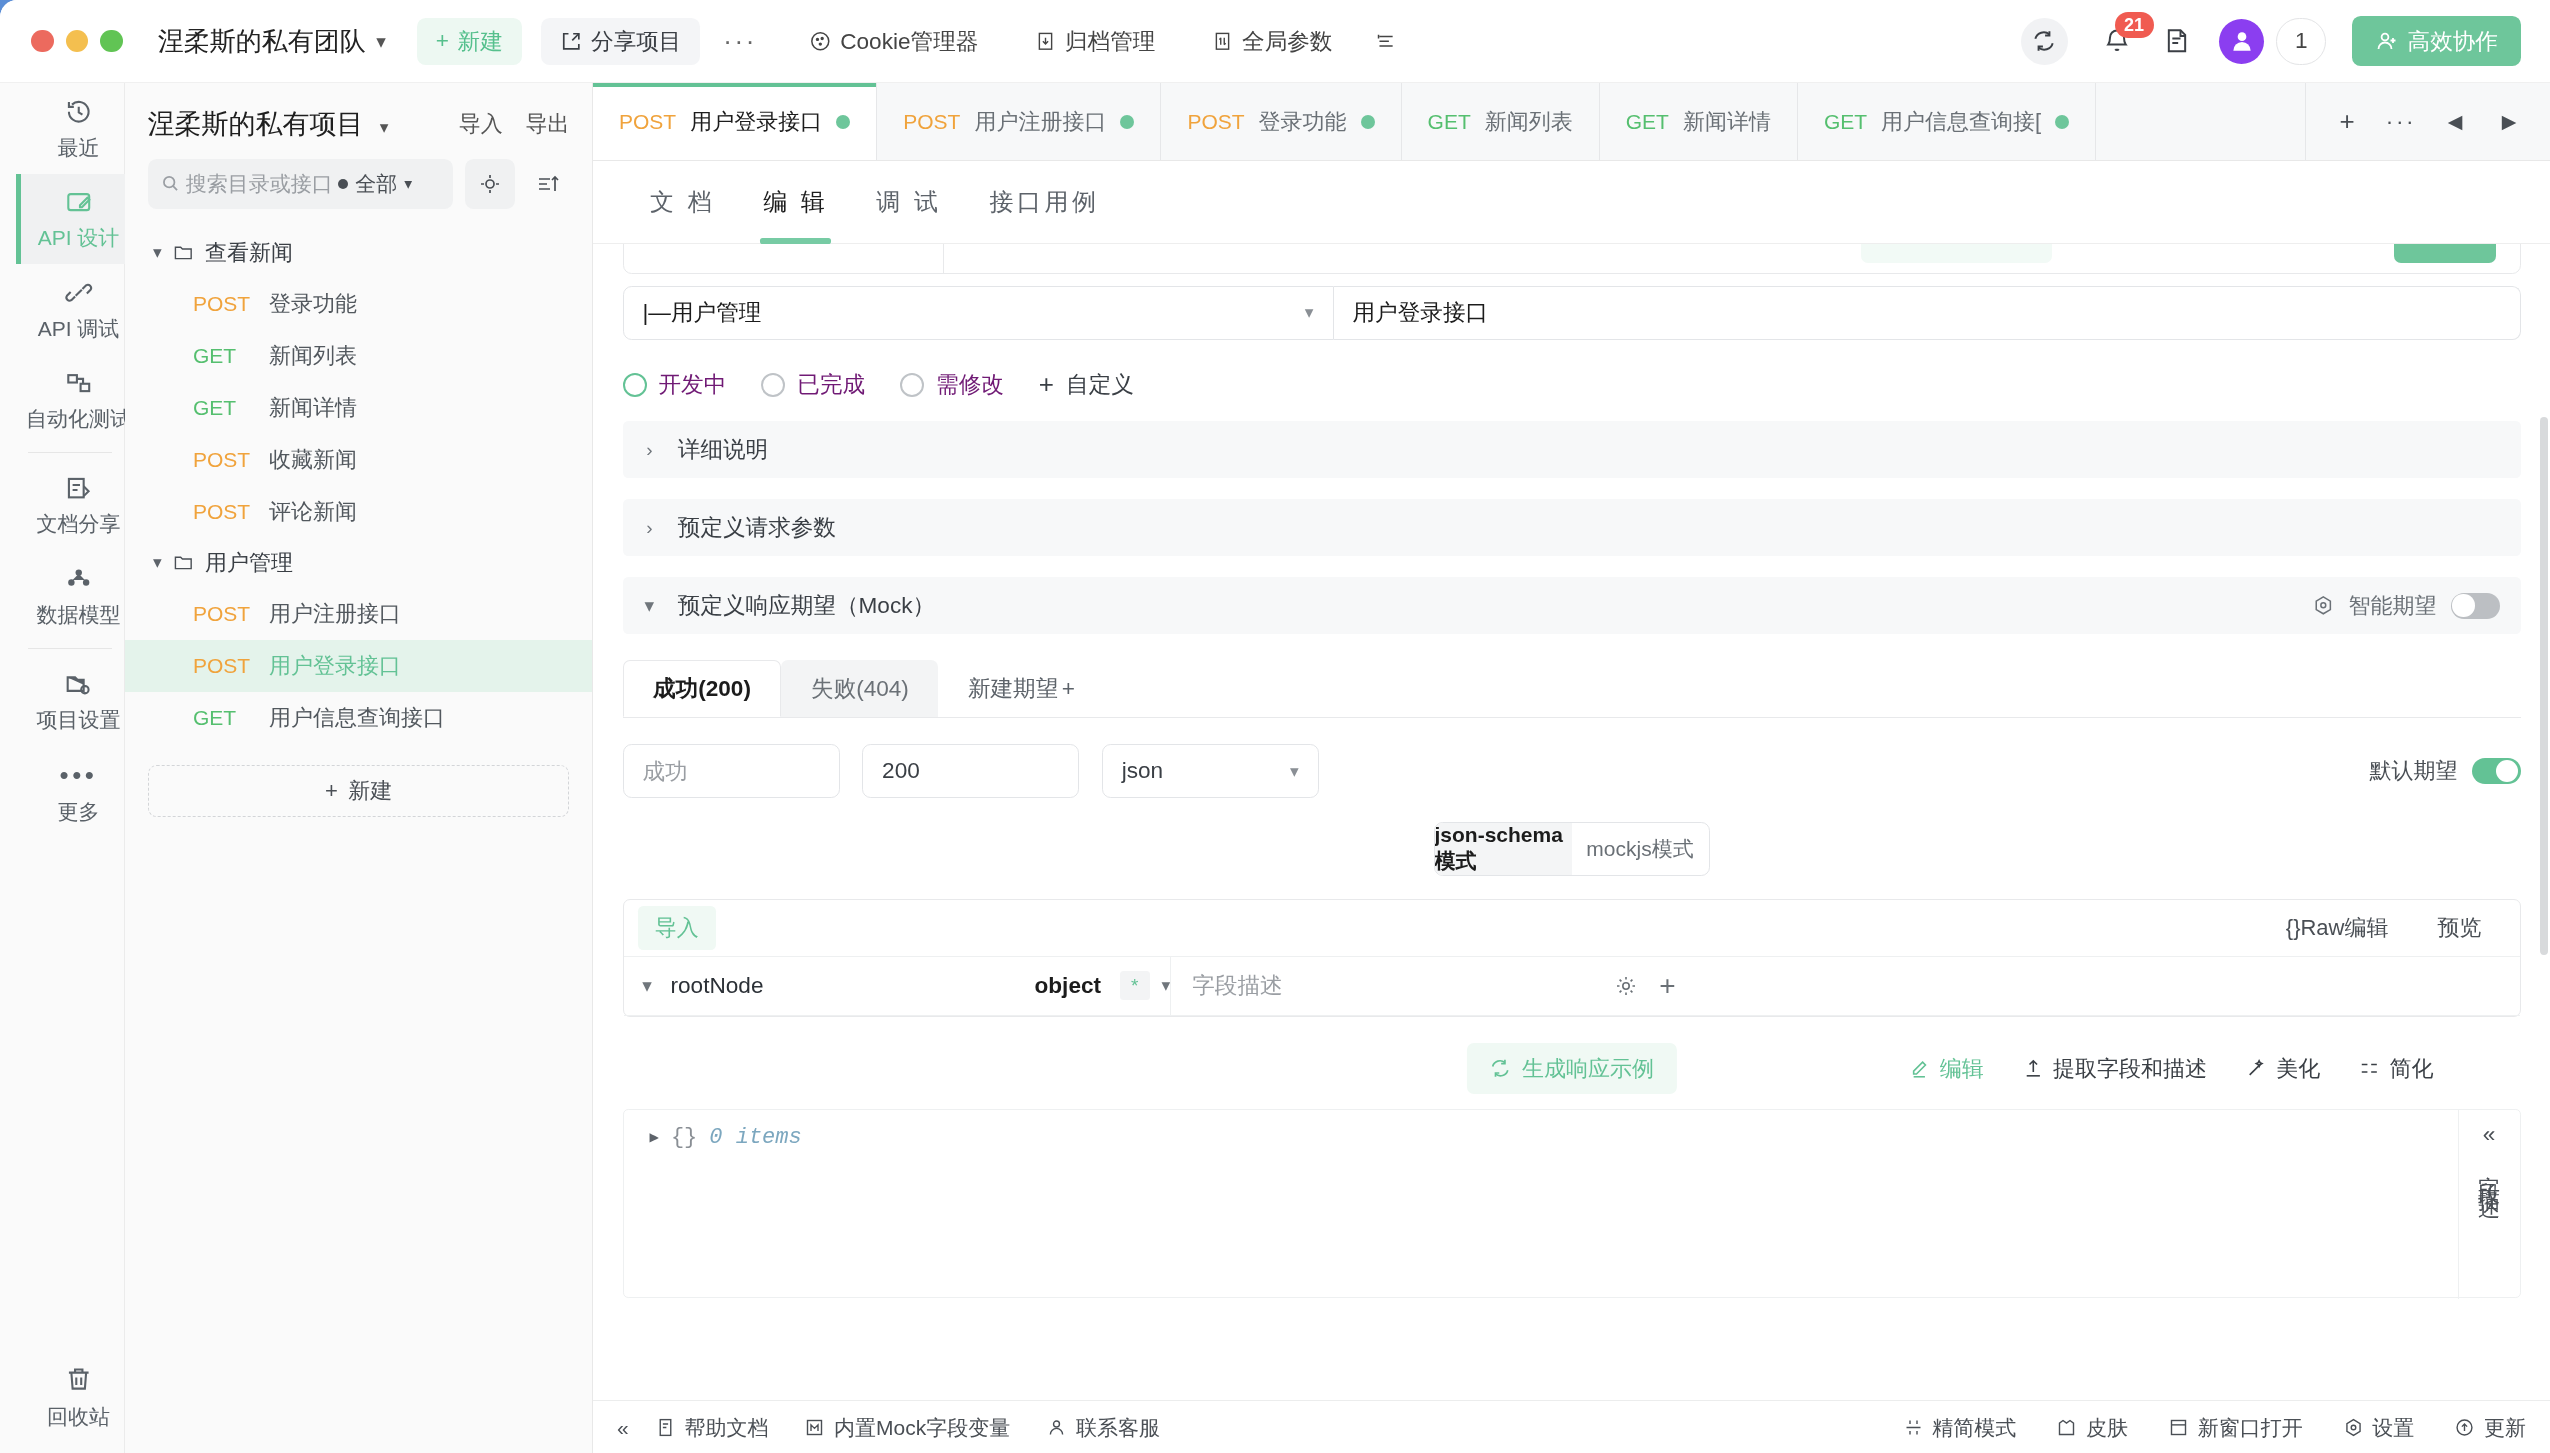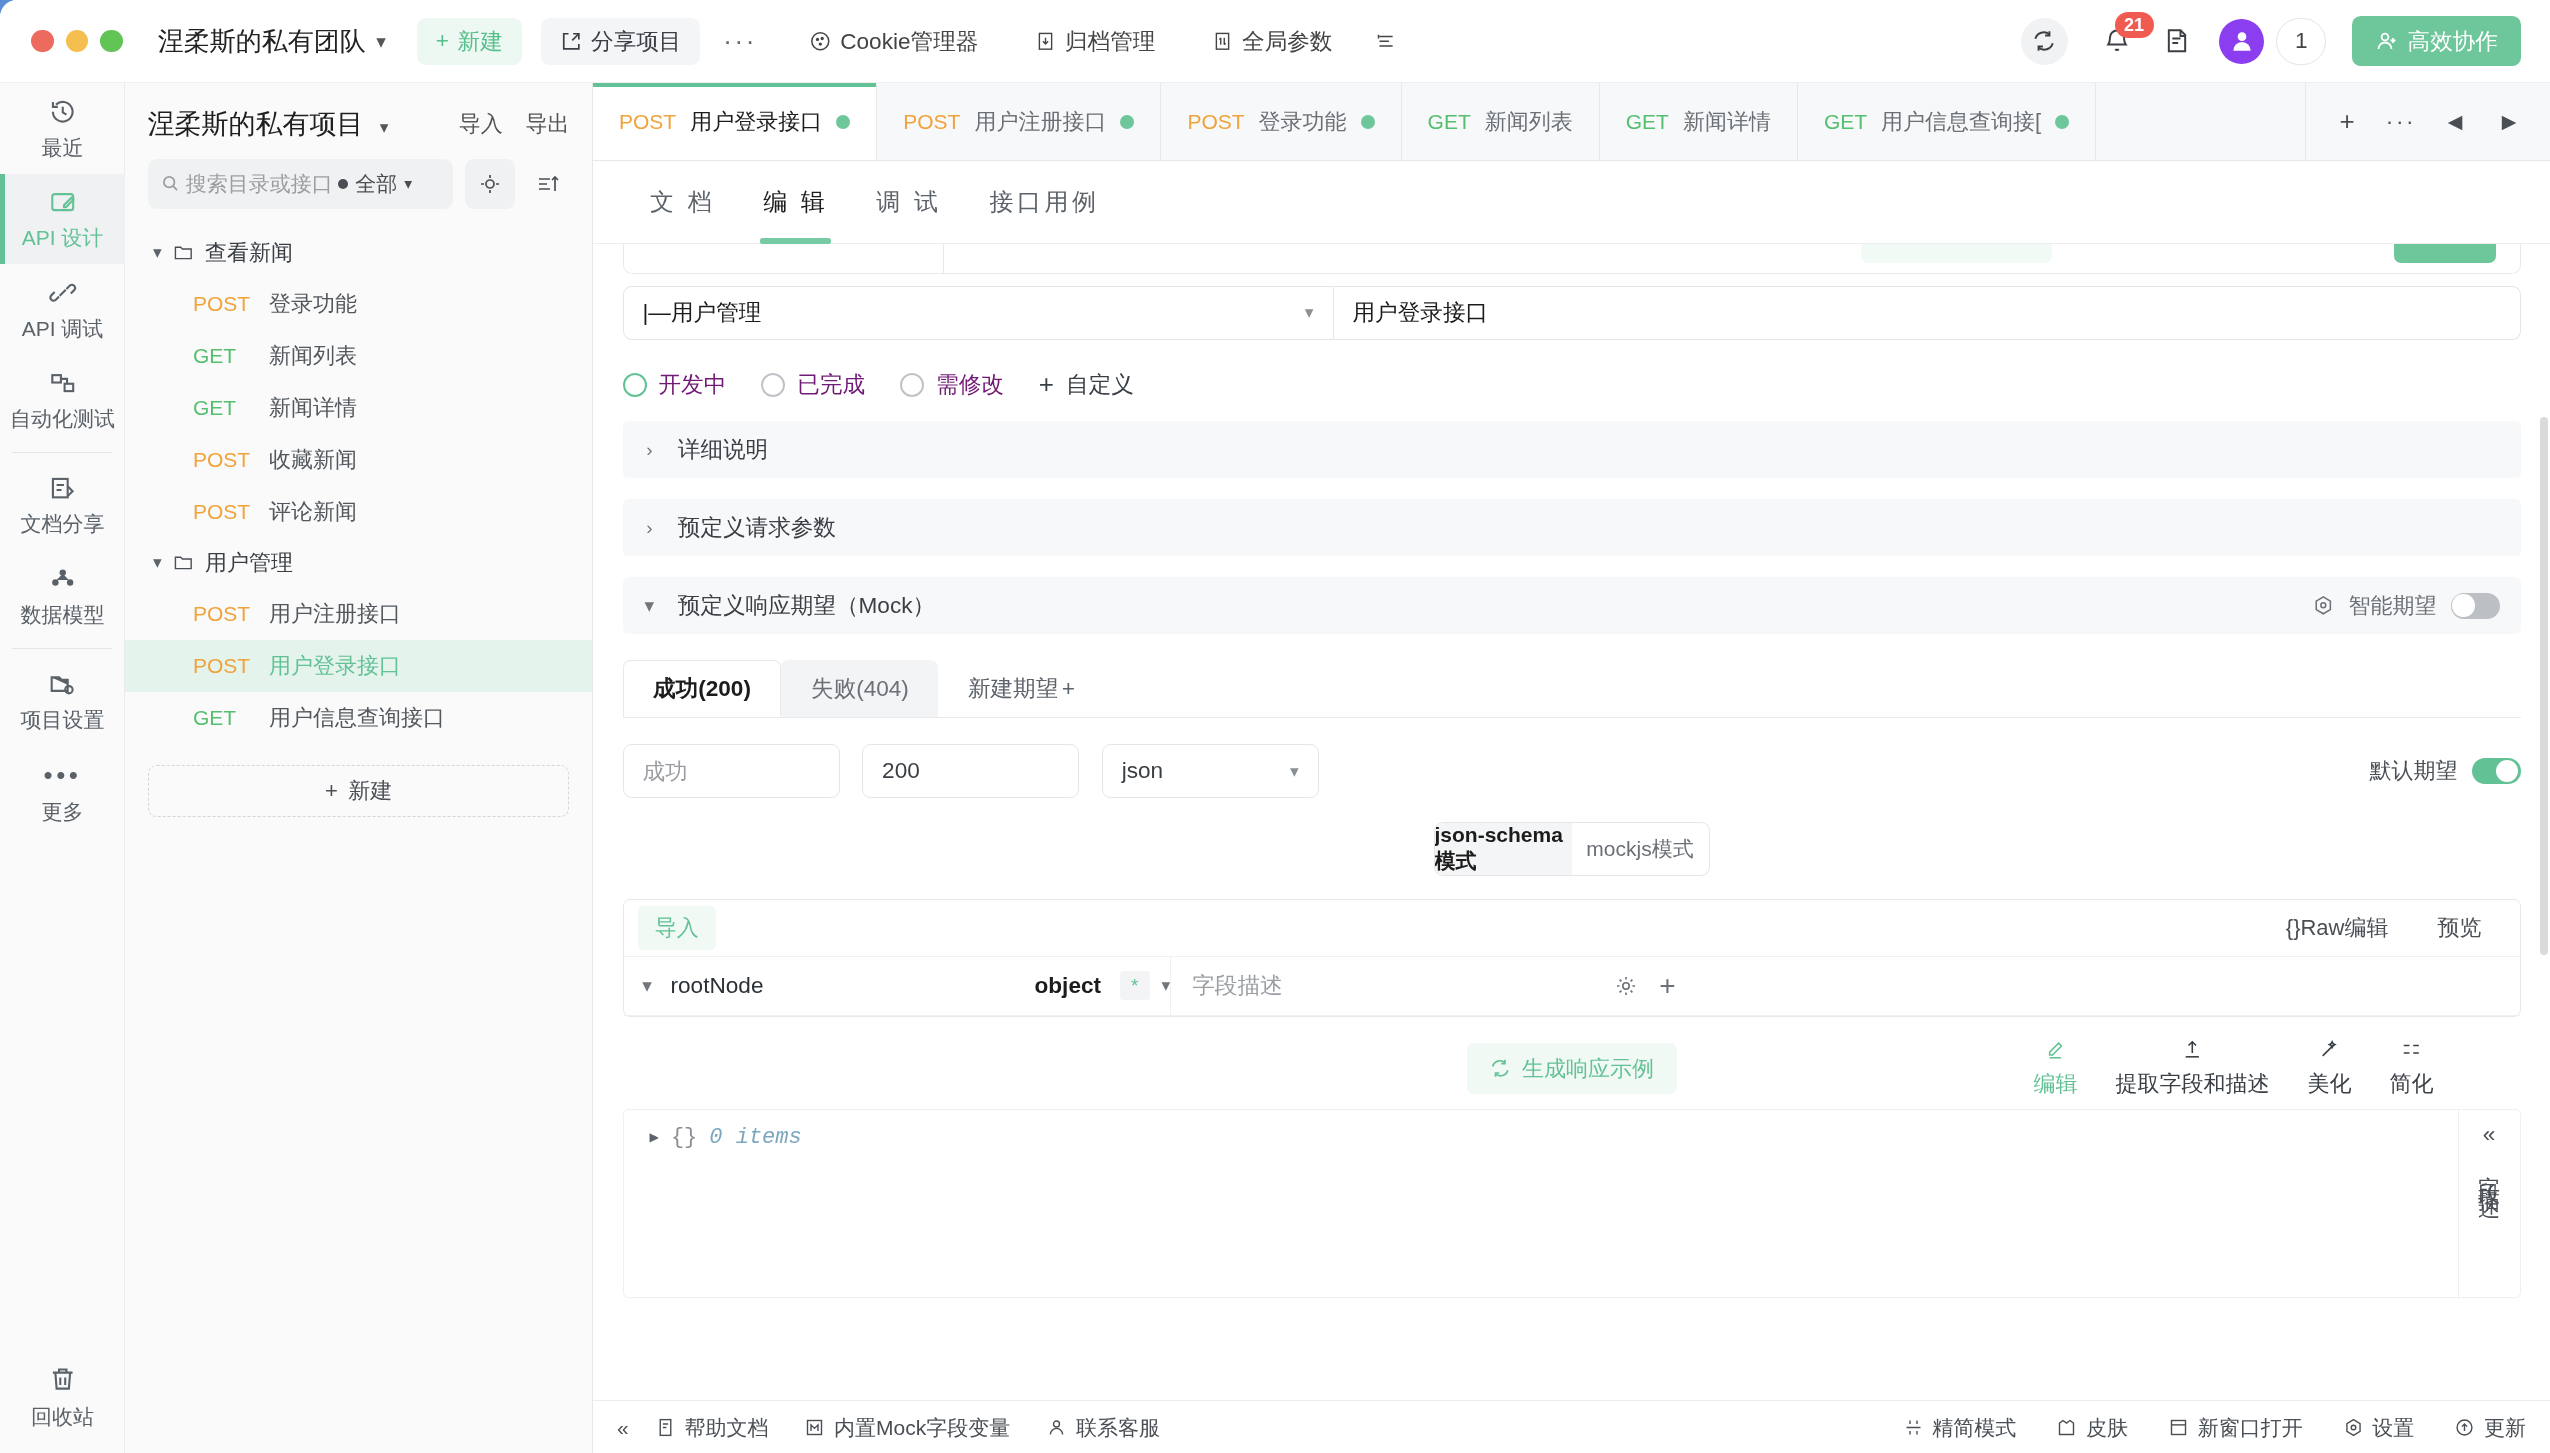--- a/index.html
+++ b/index.html
@@ -68,21 +68,21 @@
   }
   .collab-btn {
     margin-left: 26px; height: 50px; padding: 0 22.6px; border-radius: 8.7px;
     background: #6ec69b; color: #fff; font-size: 22.6px;
     display: flex; align-items: center; gap: 8.7px; white-space: nowrap;
   }
 
   
   .rail {
     position: absolute; left: 0; top: 83px; width: 125px; height: 1371px;
-    background: #fafafa; border-right: 0.9px solid #ebebeb;
+    background: #fafafa; border-right: 0.9px solid #ebebeb; padding-left: 16px;
   }
   .rail-item {
     position: relative; width: 125px; padding: 14px 0 12px;
     display: flex; flex-direction: column; align-items: center; gap: 7px;
     font-size: 21px; color: #5a6168;
   }
   .rail-item.active { background: #f0f1f2; color: #63c295; }
   .rail-item.active::before {
     content: ''; position: absolute; left: 0; top: 0; bottom: 0; width: 5.2px; background: #63c295;
   }
@@ -259,21 +259,21 @@
   }
   .trash { margin-left: auto; padding-right: 21px; font-size: 24px; color: #6a7076; }
 
   .gen-row { height: 73px; display: flex; align-items: center; margin-top: 15.6px; position: relative; }
   .gen-pill {
     position: absolute; left: 50%; transform: translateX(-50%);
     background: #f0f9f4; color: #63c295; font-size: 22px; padding: 10.4px 22.6px; border-radius: 7px;
     display: flex; align-items: center; gap: 10.4px; white-space: nowrap;
   }
   .gen-right { margin-left: auto; display: flex; align-items: center; gap: 38px; font-size: 22px; color: #3a3f45; padding-right: 87px; }
-  .gen-right .gi { display: flex; align-items: center; gap: 8.7px; flex-direction: column; }
+  .gen-right .gi { display: flex; align-items: center; gap: 8.7px; }
   .gen-right .gi.green { color: #63c295; }
 
   .editor {
     margin-top: 3.5px; border: 0.9px solid #eef0f1; border-radius: 5.2px; height: 189px;
     position: relative; background: #fff;
   }
   .ed-line { display: flex; align-items: center; gap: 12px; padding: 15.6px 0 0 26px; font-family: "Liberation Mono", "DejaVu Sans Mono", monospace; }
   .ed-tri { font-size: 15.6px; color: #5d636a; }
   .ed-brace { font-size: 22px; color: #8a8f95; }
   .ed-items { font-size: 22px; color: #7ca7bf; font-style: italic; }

